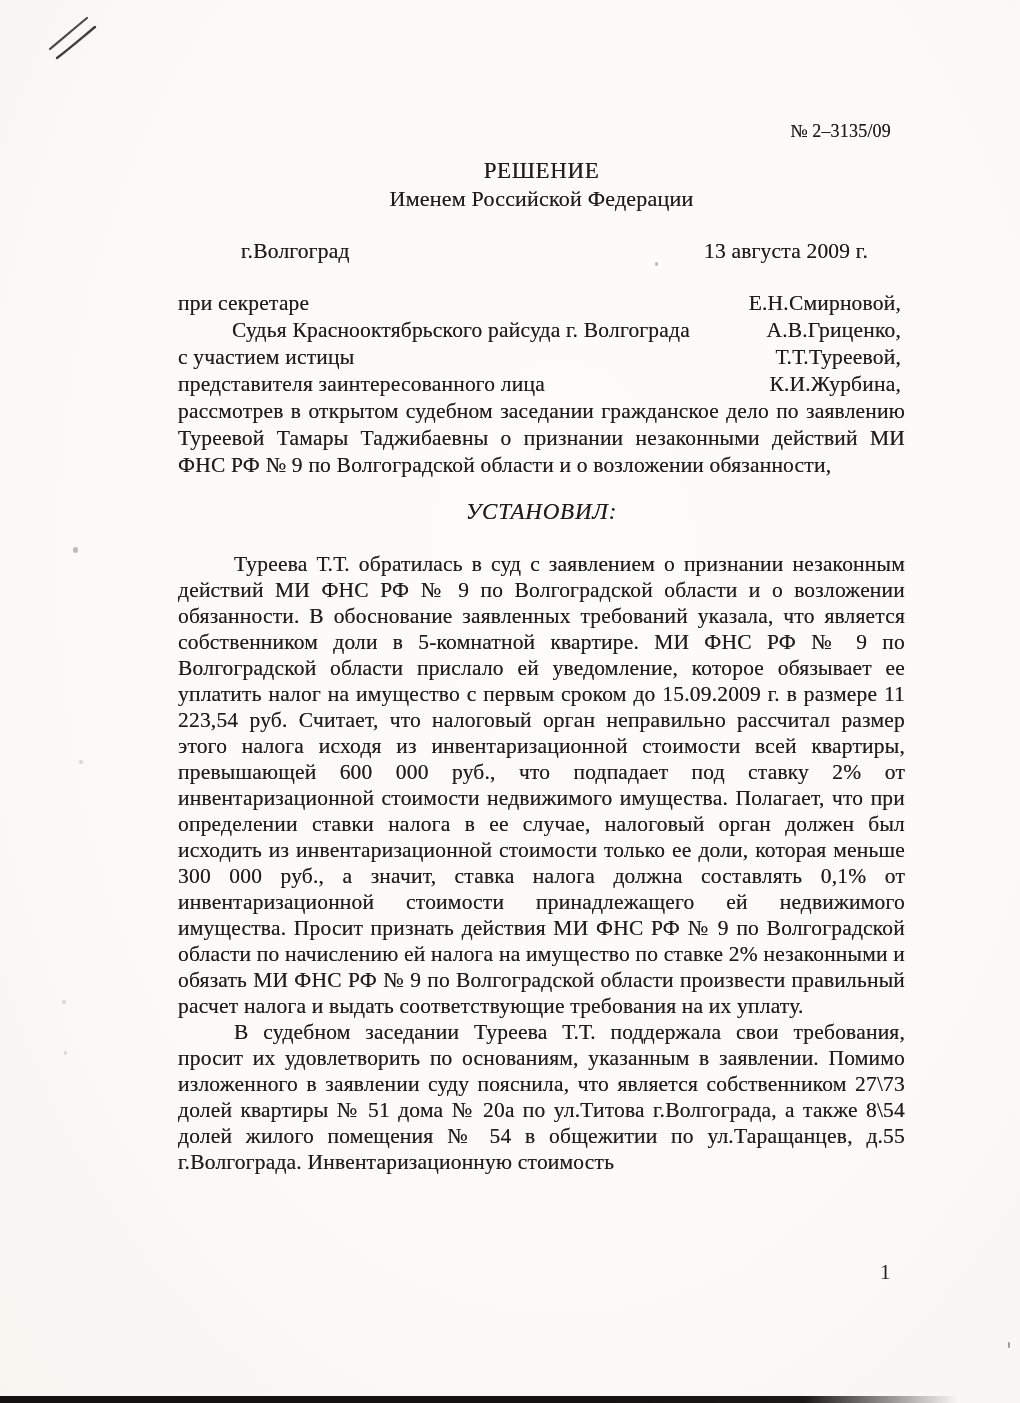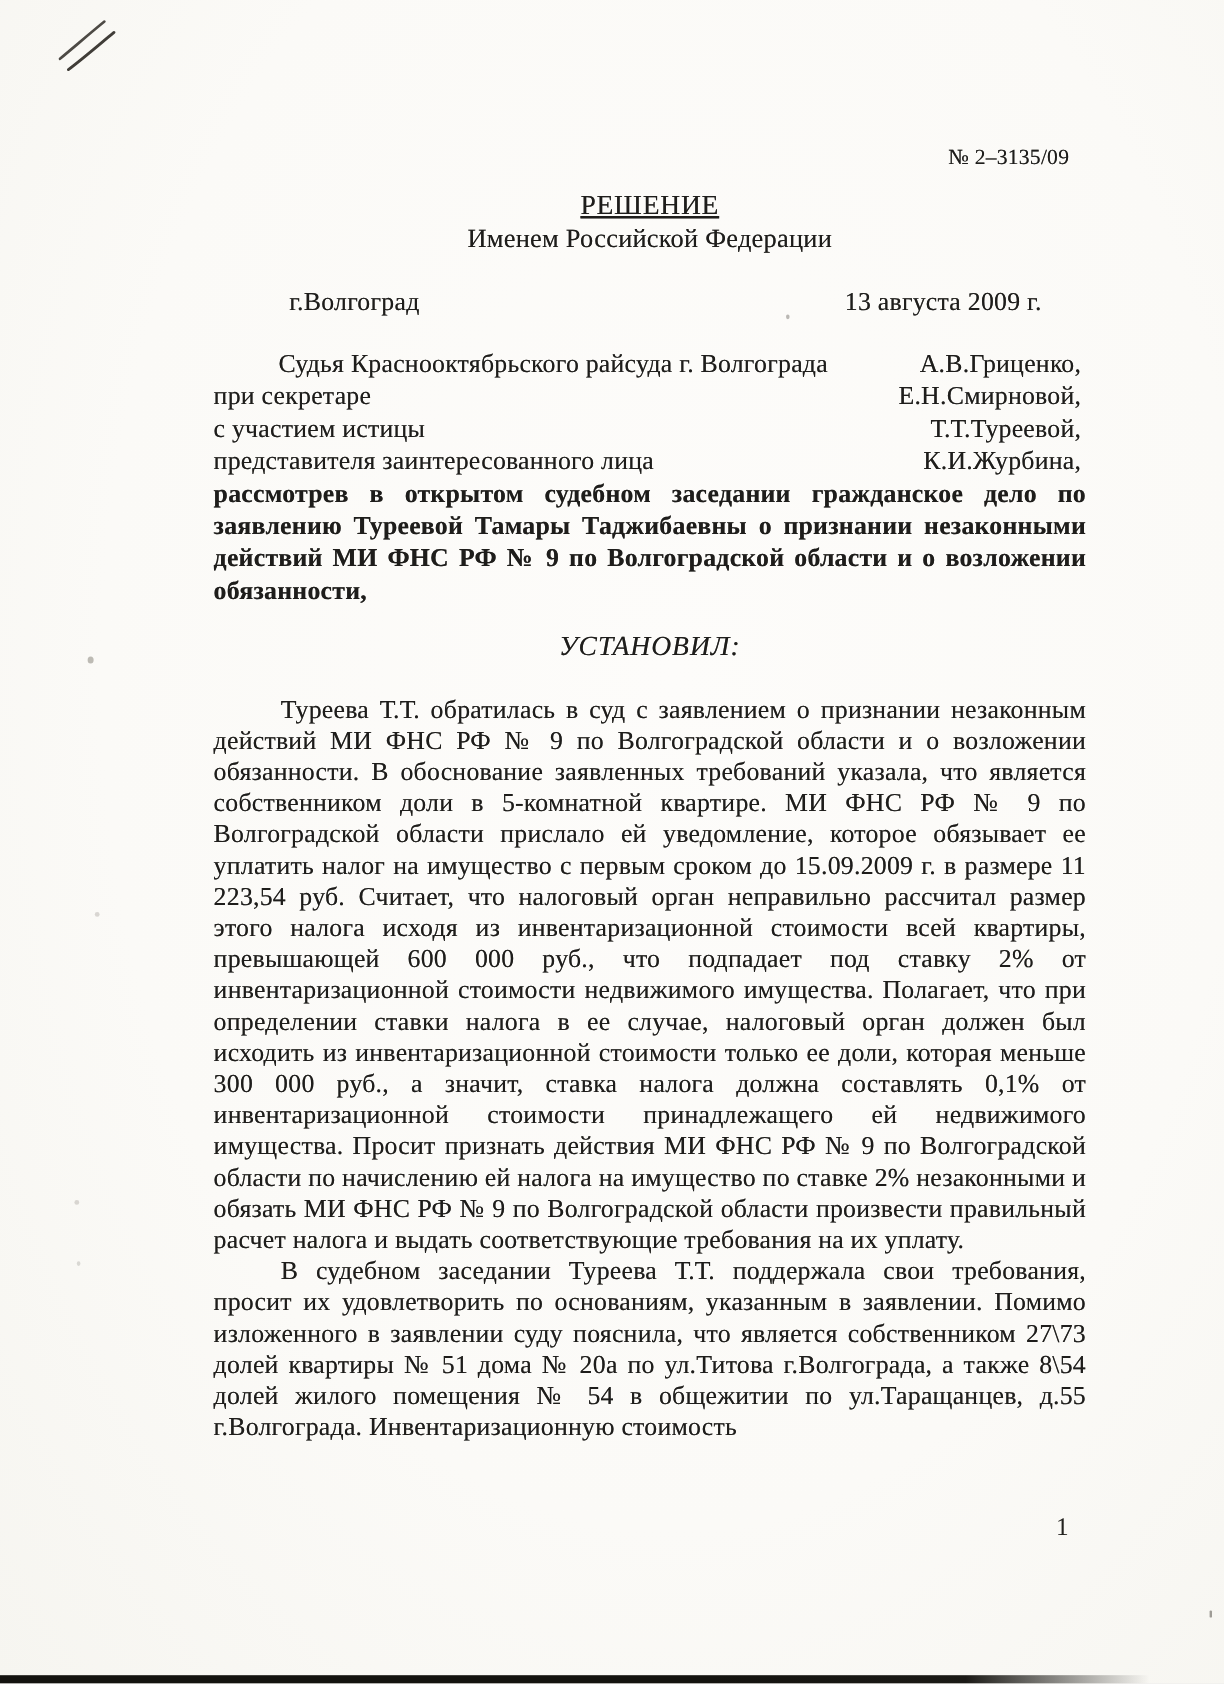--- a/index.html
+++ b/index.html
@@ -33,21 +33,20 @@
     font-size: 18px;
     line-height: 26px;
   }
 
   .doc-title {
     text-align: center;
     font-size: 23px;
     line-height: 28px;
     margin-top: 13px;
     letter-spacing: 0.6px;
-    text-decoration: underline;
   }
 
   .doc-subtitle {
     text-align: center;
     font-size: 22px;
     line-height: 27px;
   }
 
   .city-date {
     display: flex;
@@ -68,21 +67,20 @@
   .party-row .name {
     text-align: right;
     padding-right: 4px;
     white-space: nowrap;
   }
 
   .intro {
     margin: 0;
     text-align: justify;
     line-height: 27px;
-    font-weight: bold;
   }
 
   .section-heading {
     text-align: center;
     font-size: 23px;
     line-height: 27px;
     margin-top: 19px;
     letter-spacing: 0.8px;
     font-style: italic;
   }
@@ -143,26 +141,26 @@
     <div class="doc-title">РЕШЕНИЕ</div>
     <div class="doc-subtitle">Именем Российской Федерации</div>
 
     <div class="city-date">
       <span class="city">г.Волгоград</span>
       <span class="date">13 августа 2009 г.</span>
     </div>
 
     <div class="parties">
       <div class="party-row">
+        <span class="role">при секретаре</span>
+        <span class="name">Е.Н.Смирновой,</span>
+      </div>
+      <div class="party-row">
         <span class="role first-role">Судья Краснооктябрьского райсуда г. Волгограда</span>
         <span class="name">А.В.Гриценко,</span>
-      </div>
-      <div class="party-row">
-        <span class="role">при секретаре</span>
-        <span class="name">Е.Н.Смирновой,</span>
       </div>
       <div class="party-row">
         <span class="role">с участием истицы</span>
         <span class="name">Т.Т.Туреевой,</span>
       </div>
       <div class="party-row">
         <span class="role">представителя заинтересованного лица</span>
         <span class="name">К.И.Журбина,</span>
       </div>
     </div>

